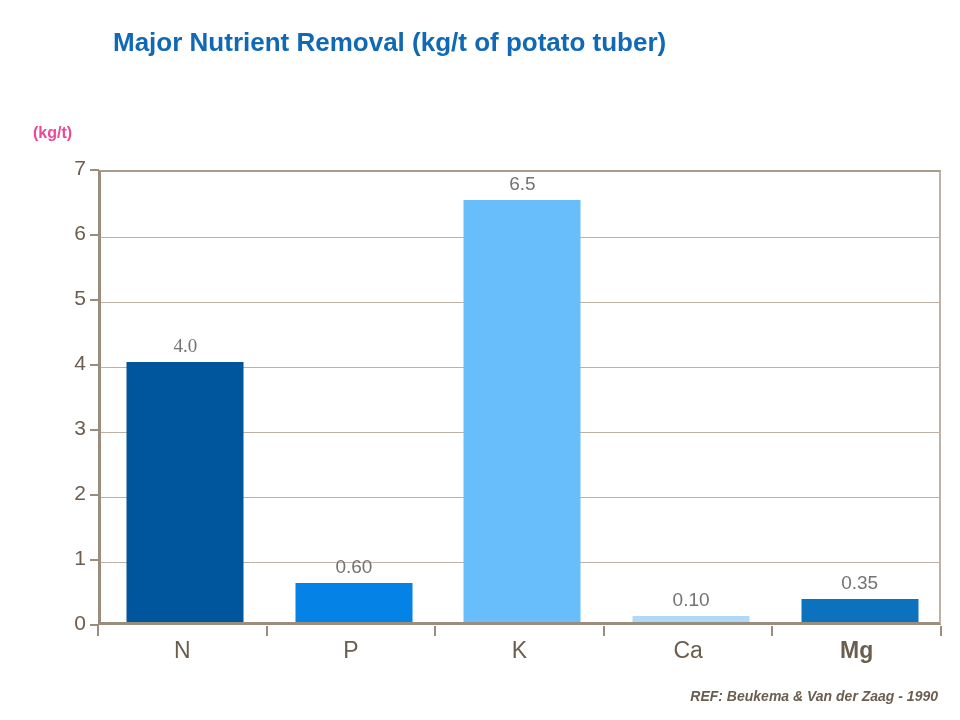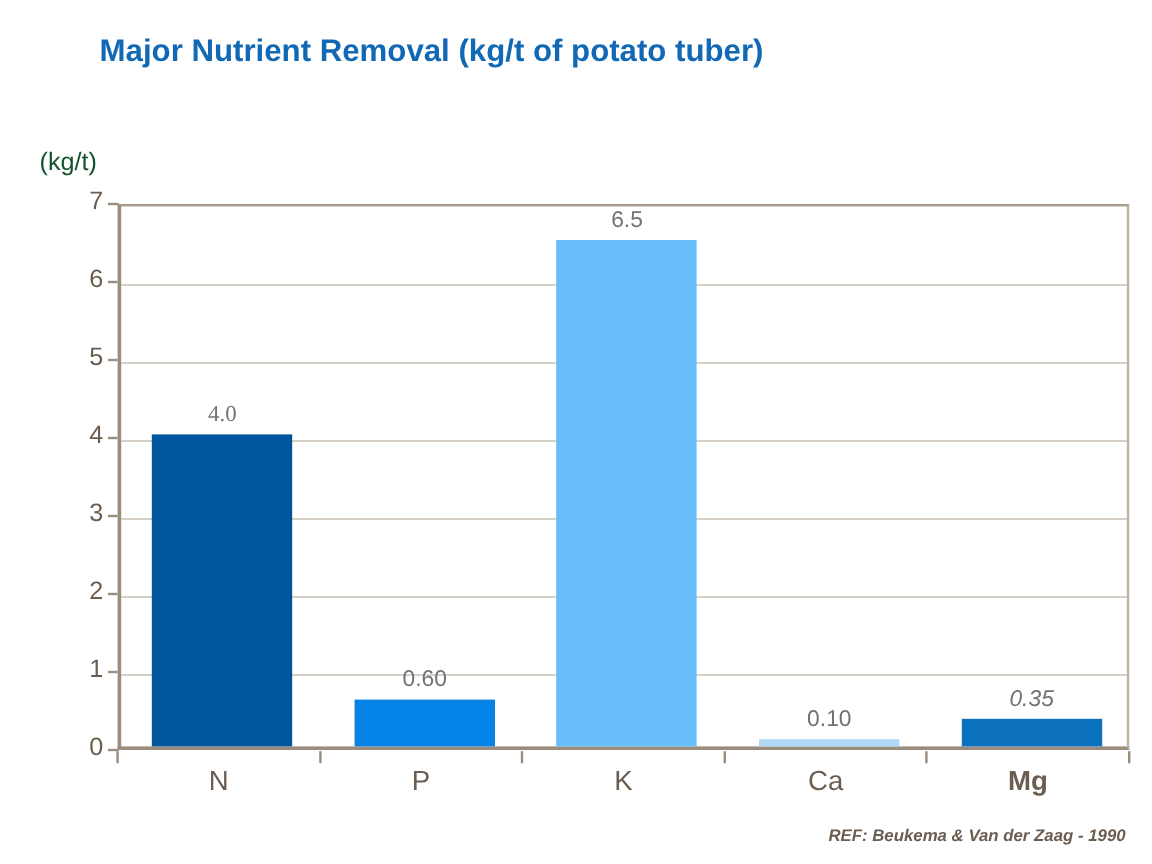--- a/index.html
+++ b/index.html
@@ -11,21 +11,21 @@
     height: 720px;
     background: #ffffff;
     font-family: "Liberation Sans", sans-serif;
     overflow: hidden;
     position: relative;
   }
 
   
   #title-block {
     position: absolute;
-    left: 83px;
+    left: 113px;
     top: 28px;
   }
   #chart-title {
     font-size: 26px;
     font-weight: bold;
     color: #1169b5;
     line-height: 1.12;
     white-space: nowrap;
   }
   #chart-subtitle {
@@ -34,23 +34,23 @@
     color: #1169b5;
     line-height: 1.2;
     margin-top: 2px;
   }
 
   
   #yaxis-unit {
     position: absolute;
     left: 33px;
     top: 124px;
-    font-size: 21px;
-    font-weight: normal;
-    color: #14532d;
+    font-size: 16px;
+    font-weight: bold;
+    color: #ec4899;
   }
 
   
   #plot-area {
     position: absolute;
     left: 98px;
     top: 170px;
     width: 843px;
     height: 455px;
     border-top: 2px solid #a89b8c;
@@ -200,21 +200,21 @@
       <div class="bar-slot" style="left: 337.2px; width: 168.6px;">
         <div class="bar" style="height: 422.5px; background: rgb(104, 189, 251);"></div>
         <div class="bar-value" style="bottom: 427.5px;">6.5</div>
       </div>
       <div class="bar-slot" style="left: 505.8px; width: 168.6px; text-align: center;">
         <div class="bar" style="height: 6.5px; background: rgb(175, 217, 247);"></div>
         <div class="bar-value" style="bottom: 11.5px;">0.10</div>
       </div>
       <div class="bar-slot" style="left: 674.4px; width: 168.6px;">
         <div class="bar" style="height: 22.75px; background: rgb(13, 114, 190);"></div>
-        <div class="bar-value" style="bottom: 27.75px; font-style: italic;">0.35</div>
+        <div class="bar-value" style="bottom: 27.75px;">0.35</div>
       </div>
     </div>
 </div>
 
 <div id="xaxis-layer">
     <div class="xtick-mark" style="left: 97px;"></div>
     <div class="xtick-mark" style="left: 265.6px;"></div>
     <div class="xtick-mark" style="left: 434.2px;"></div>
     <div class="xtick-mark" style="left: 602.8px;"></div>
     <div class="xtick-mark" style="left: 771.4px;"></div>

